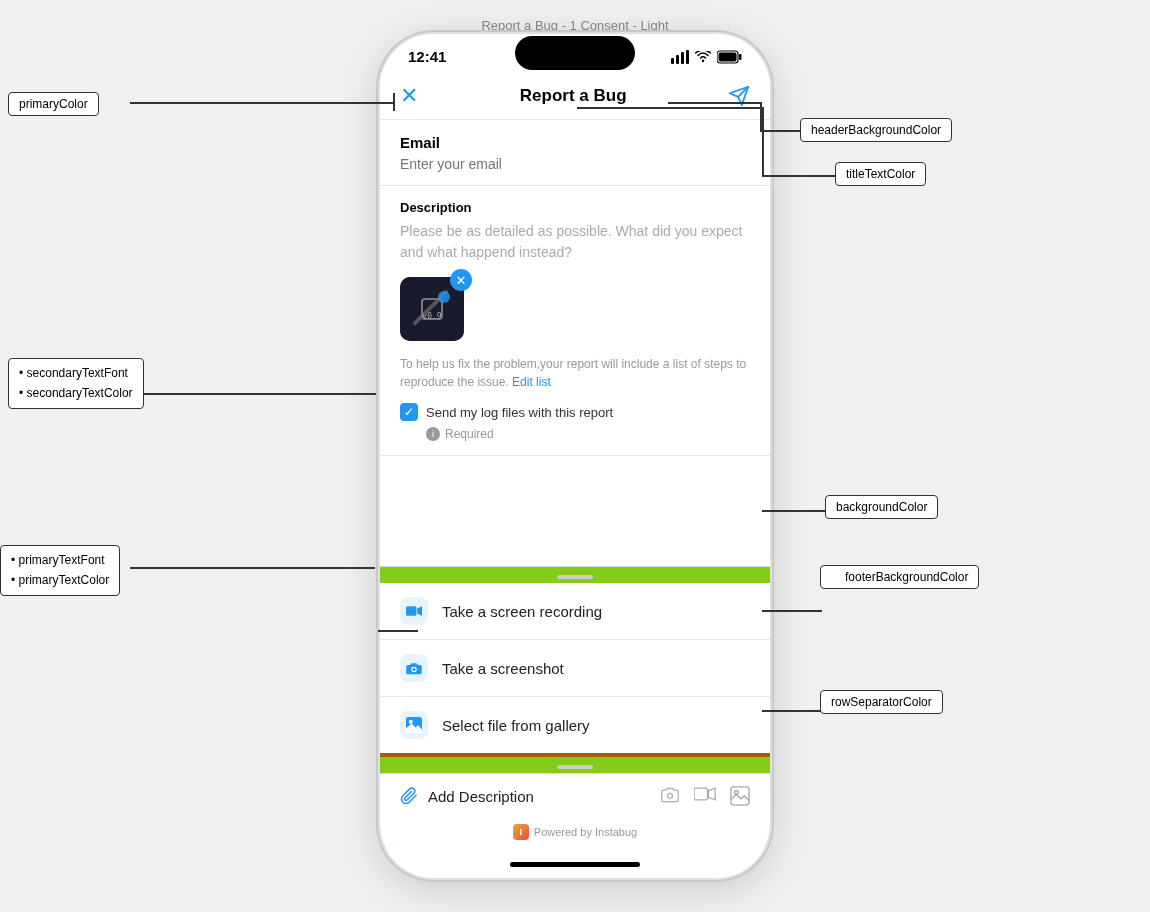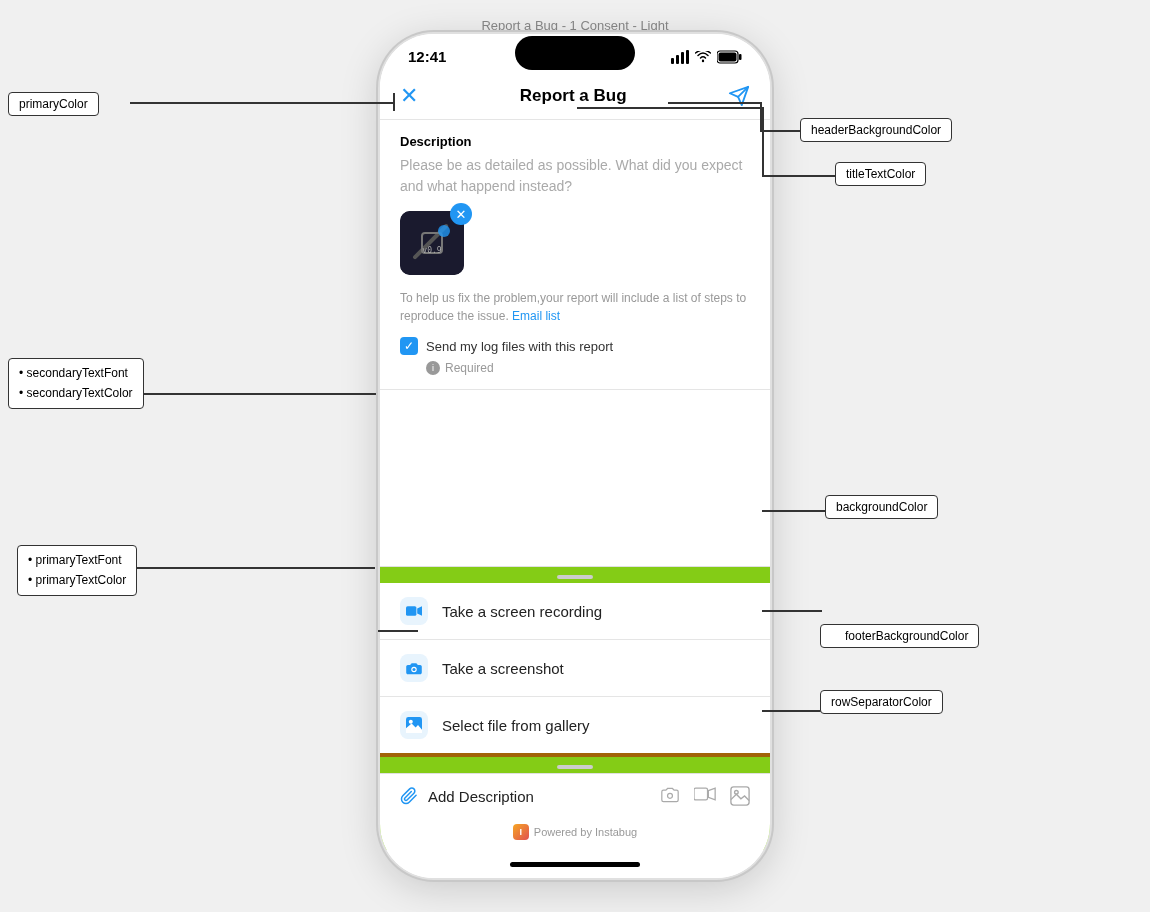--- a/index.html
+++ b/index.html
@@ -363,22 +363,22 @@
 </head>
 <body>
 
 <div class="page-title">Report a Bug - 1 Consent - Light</div>
 
 <div class="annotation-label" style="top:92px;left:8px;">primaryColor</div>
 <div class="annotation-label" style="top:118px;left:800px;">headerBackgroundColor</div>
 <div class="annotation-label" style="top:162px;left:835px;">titleTextColor</div>
 <div class="annotation-label" style="top:358px;left:8px;line-height:1.7;">• secondaryTextFont<br>• secondaryTextColor</div>
 <div class="annotation-label" style="top:495px;left:825px;">backgroundColor</div>
-<div class="annotation-label" style="top:545px;left:17px;line-height:1.7;">• primaryTextFont<br>• primaryTextColor</div>
-<div class="annotation-label" style="top:624px;left:820px;padding-left:24px;">footerBackgroundColor</div>
+<div class="annotation-label" style="top:545px;left:0;line-height:1.7;">• primaryTextFont<br>• primaryTextColor</div>
+<div class="annotation-label" style="top:565px;left:820px;padding-left:24px;">footerBackgroundColor</div>
 <div class="annotation-label" style="top:690px;left:820px;">rowSeparatorColor</div>
 
 <div style="position:absolute;top:102px;left:130px;width:265px;height:2px;background:#333;z-index:99;"></div>
 <div style="position:absolute;top:93px;left:393px;width:2px;height:18px;background:#333;z-index:99;"></div>
 
 <div style="position:absolute;top:130px;left:760px;width:42px;height:2px;background:#333;z-index:99;"></div>
 <div style="position:absolute;top:102px;left:760px;width:2px;height:30px;background:#333;z-index:99;"></div>
 <div style="position:absolute;top:102px;left:668px;width:94px;height:2px;background:#333;z-index:99;"></div>
 
 <div style="position:absolute;top:175px;left:762px;width:75px;height:2px;background:#333;z-index:99;"></div>
@@ -434,20 +434,24 @@
     <span class="header-title">Report a Bug</span>
 
     <svg width="22" height="22" viewBox="0 0 24 24" style="color:#2196F3;cursor:pointer;">
       <path d="M22 2L11 13" stroke="#2196F3" stroke-width="2" stroke-linecap="round" stroke-linejoin="round" fill="none"></path>
       <path d="M22 2L15 22L11 13L2 9L22 2Z" stroke="#2196F3" stroke-width="2" stroke-linecap="round" stroke-linejoin="round" fill="none"></path>
     </svg>
   </div>
 
   <div class="scroll-content">
 
+    <div class="email-section">
+      <div class="email-label">Email</div>
+      <input class="email-input" type="email" placeholder="Enter your email" style="">
+    </div>
 
     <div class="description-section">
       <div class="desc-label">Description</div>
       <div class="desc-placeholder">Please be as detailed as possible. What did you expect and what happend instead?</div>
 
       <div class="attachment-area">
         <div class="thumbnail-wrapper">
           <div class="thumbnail-img">
 
             <svg width="64" height="64" viewBox="0 0 64 64">
@@ -457,21 +461,21 @@
               <circle cx="44" cy="20" r="6" fill="#2196F3" opacity="0.8"></circle>
               <text x="32" y="42" text-anchor="middle" font-size="8" fill="#aaa" font-family="monospace">v0.9</text>
             </svg>
           </div>
           <div class="thumbnail-remove">✕</div>
         </div>
       </div>
 
       <div class="steps-info">
         <span>To help us fix the problem,your report will include a list of steps to reproduce the issue.</span>
-        <span class="edit-link">Email list</span>
+        <span class="edit-link">Edit list</span>
       </div>
 
       <div class="checkbox-row">
         <div class="checkbox-box">✓</div>
         <span class="checkbox-label">Send my log files with this report</span>
       </div>
       <div class="required-row">
         <div class="required-icon">i</div>
         <span class="required-text">Required</span>
       </div>

